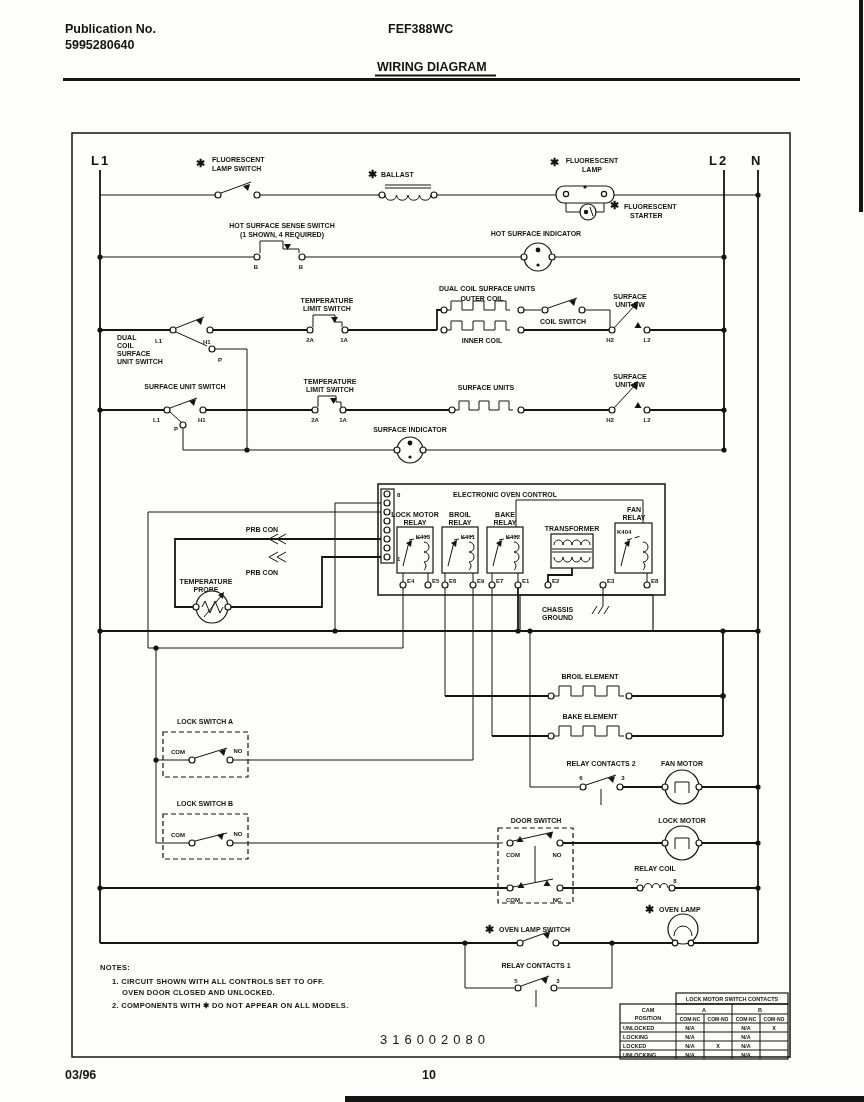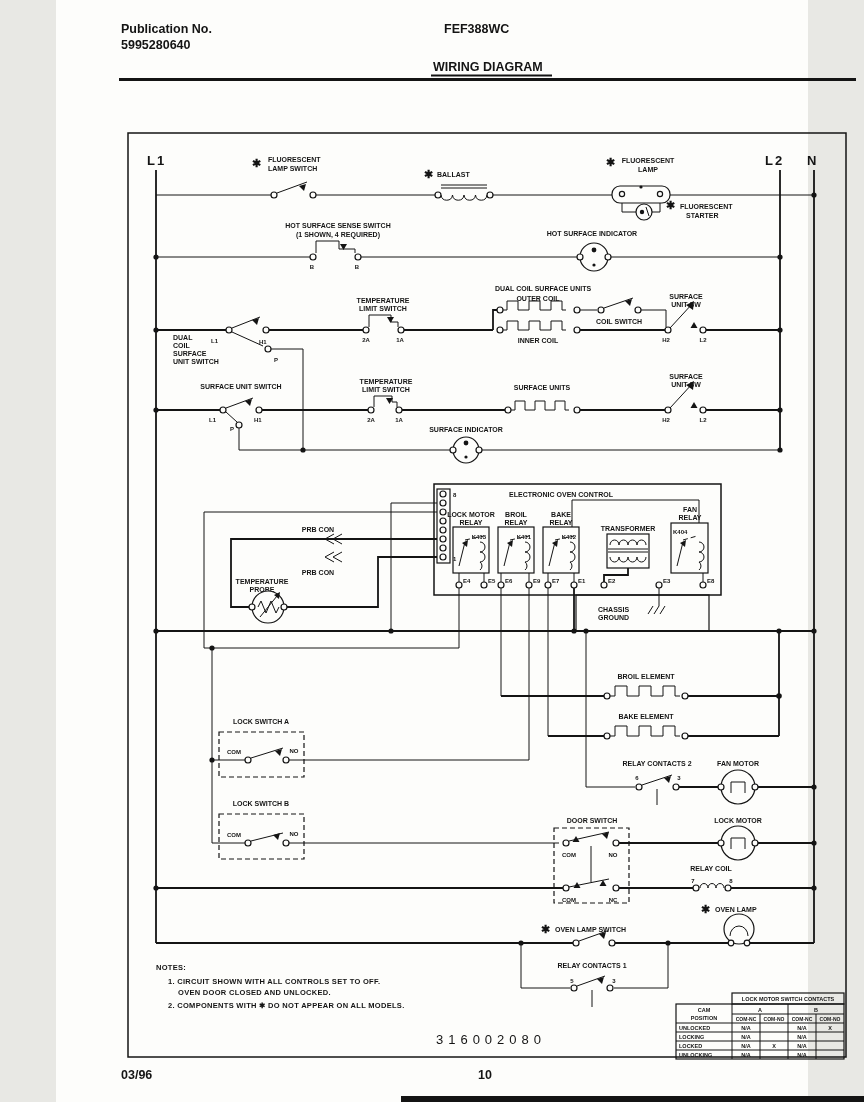--- a/index.html
+++ b/index.html
@@ -1,16 +1,16 @@
 <!DOCTYPE html>
 <html><head>
 <meta charset="utf-8">
 <style>
   html,body{margin:0;padding:0;background:#e8e8e4;}
-  #page{width:752px;height:1102px;background:#fdfdfb;position:relative;margin:0 auto;
+  #page{width:864px;height:1102px;background:#fdfdfb;position:relative;margin:0 auto;
         font-family:"Liberation Sans",sans-serif;}
   svg{display:block}
   svg text{font-family:"Liberation Sans",sans-serif;fill:#141414;}
   .h{font-size:12.5px;font-weight:700;}
   .bus{font-size:13px;font-weight:700;letter-spacing:2px;}
   .s7{font-size:7px;font-weight:700;}
   .s6{font-size:6px;font-weight:700;}
   .ast{font-size:11px;font-weight:700;}
   .nt{font-size:7.5px;font-weight:700;letter-spacing:.3px;}
   .pn{font-size:13px;letter-spacing:5px;font-weight:400;}

